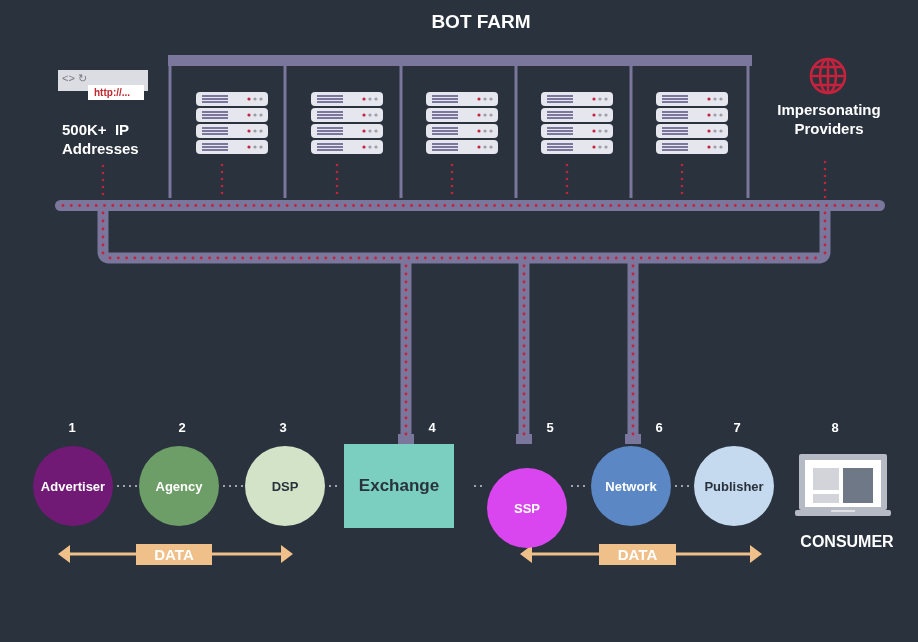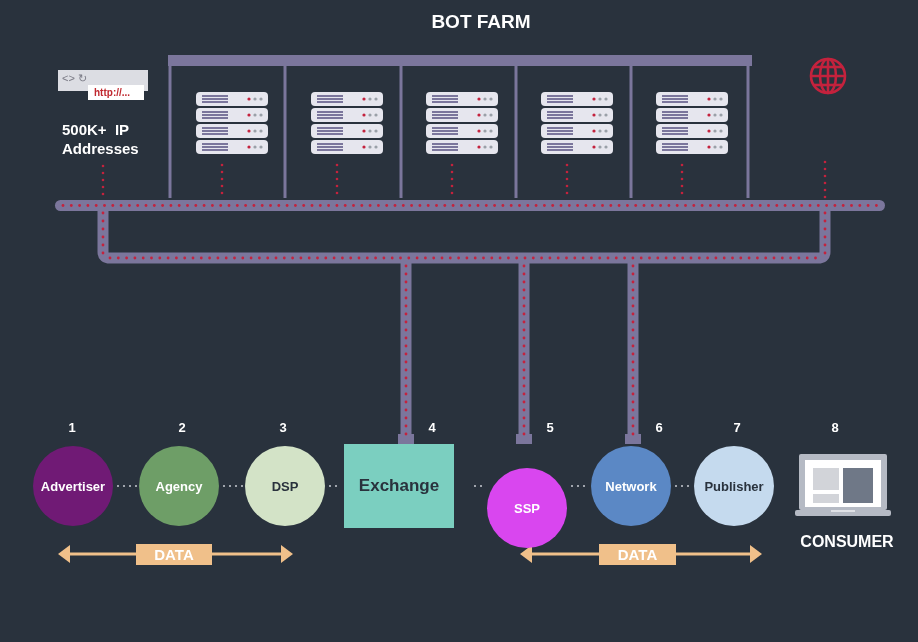--- a/index.html
+++ b/index.html
@@ -519,20 +519,22 @@
       <ellipse cx="20" cy="20" rx="8" ry="17"></ellipse>
       <line x1="20" y1="3" x2="20" y2="37"></line>
       <line x1="3" y1="20" x2="37" y2="20"></line>
       <line x1="6" y1="11" x2="34" y2="11"></line>
       <line x1="6" y1="29" x2="34" y2="29"></line>
     </g>
   </svg>
 </div>
 
 <div class="abs wtxt" style="left:760px;top:100px;width:138px;text-align:center;">
+  <div>Impersonating</div>
+  <div>Providers</div>
 </div>
 
 <div class="abs num" style="left:62px;top:420px;">1</div>
 <div class="abs num" style="left:172px;top:420px;">2</div>
 <div class="abs num" style="left:273px;top:420px;">3</div>
 <div class="abs num" style="left:422px;top:420px;">4</div>
 <div class="abs num" style="left:540px;top:420px;">5</div>
 <div class="abs num" style="left:649px;top:420px;">6</div>
 <div class="abs num" style="left:727px;top:420px;">7</div>
 <div class="abs num" style="left:825px;top:420px;">8</div>

